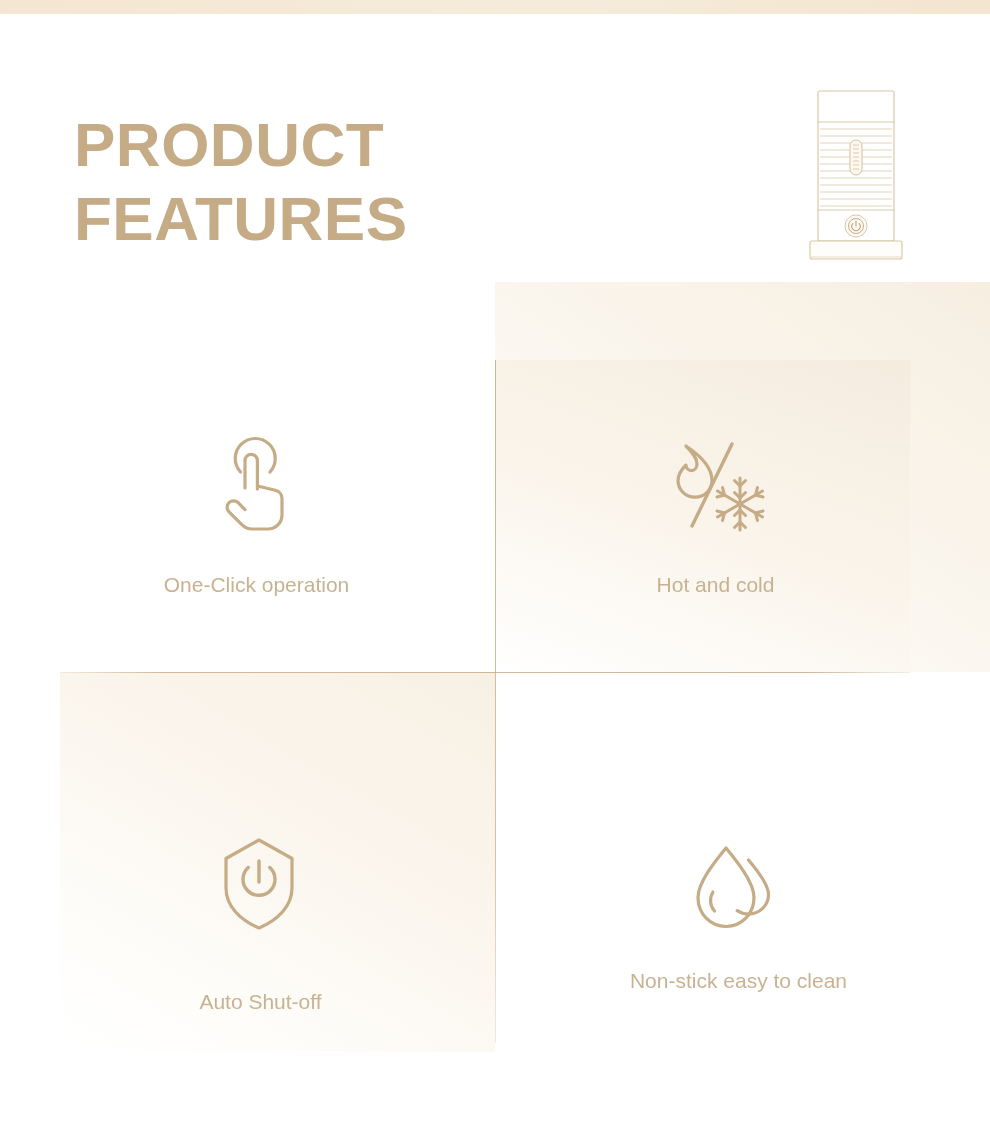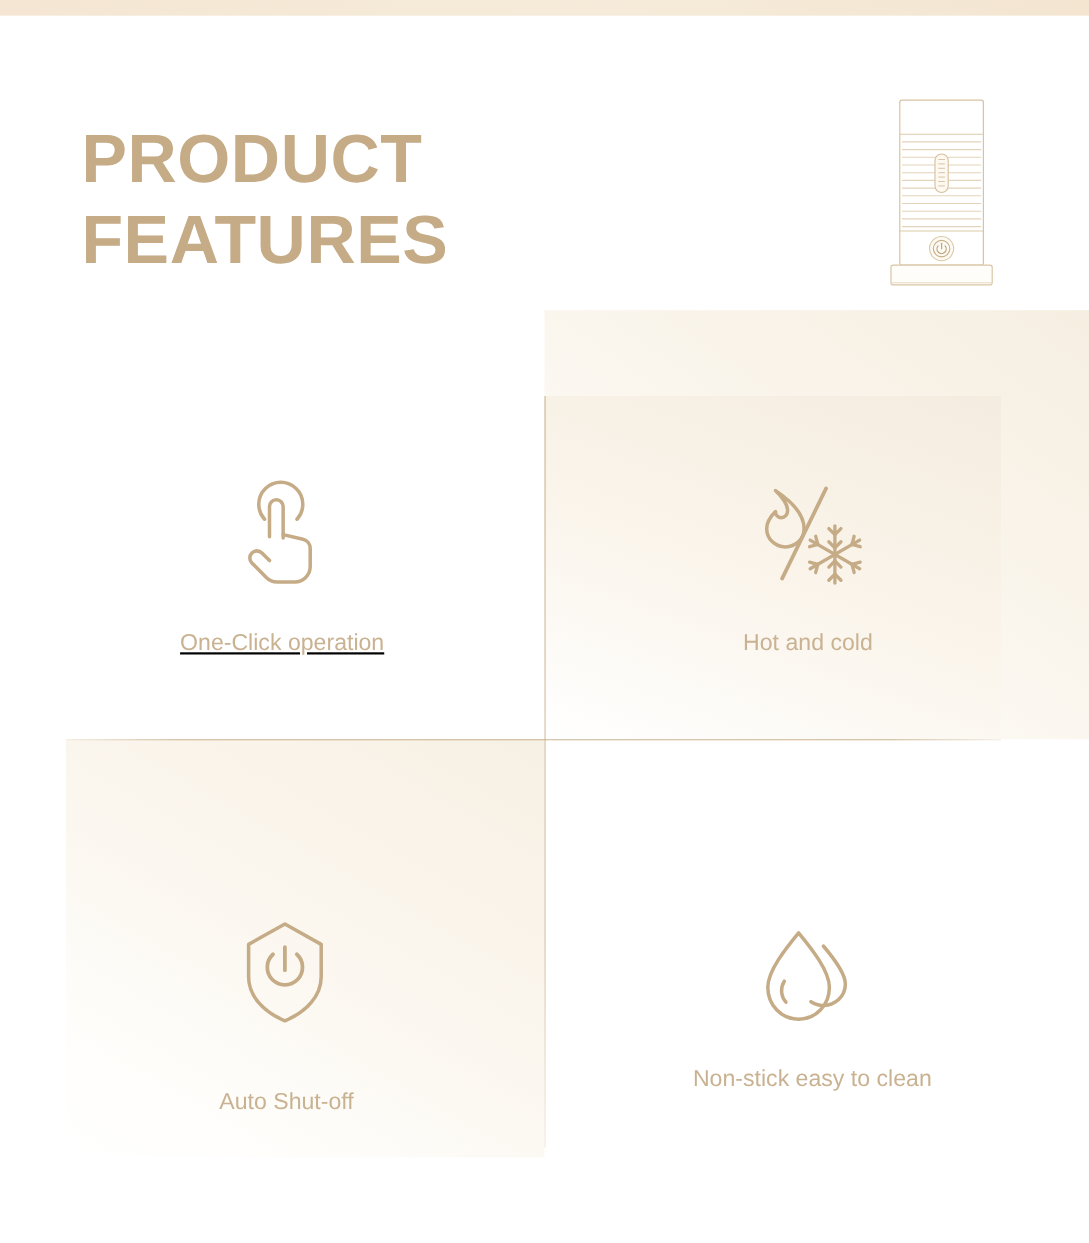--- a/index.html
+++ b/index.html
@@ -121,22 +121,22 @@
   }
 
   .cell {
     position: absolute;
     width: 495px;
     height: 390px;
     display: flex;
     flex-direction: column;
     align-items: center;
   }
-  .cell-tl { left: 0;     top: 0; text-decoration: underline; }
-  .cell-tr { left: 488px; top: 0; }
+  .cell-tl { left: 0;     top: 0; }
+  .cell-tr { left: 469px; top: 0; }
   .cell-bl { left: 0;     top: 390px; gap: 20px; }
   .cell-br { left: 495px; top: 390px; }
 
   .icon-wrap {
     width: 120px;
     height: 120px;
     display: flex;
     align-items: center;
     justify-content: center;
   }

